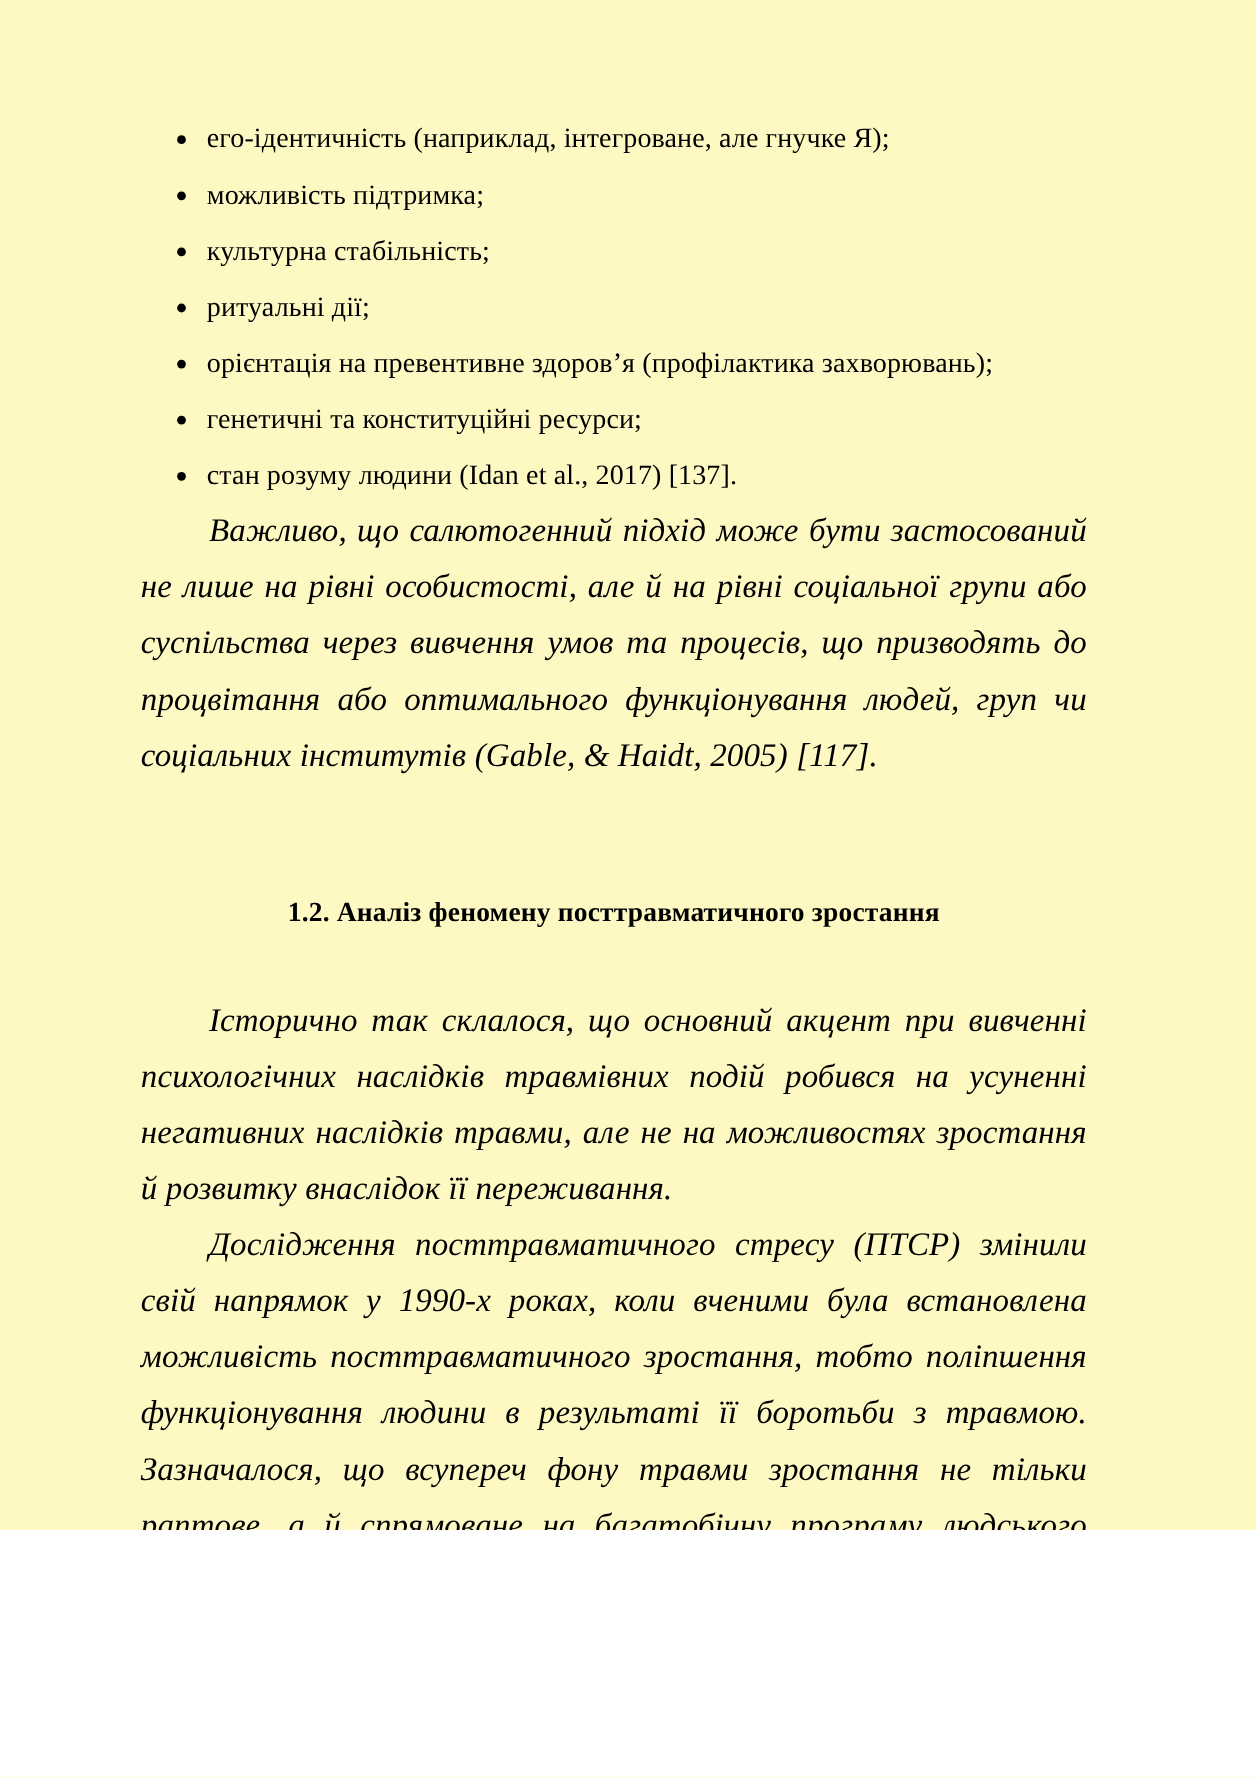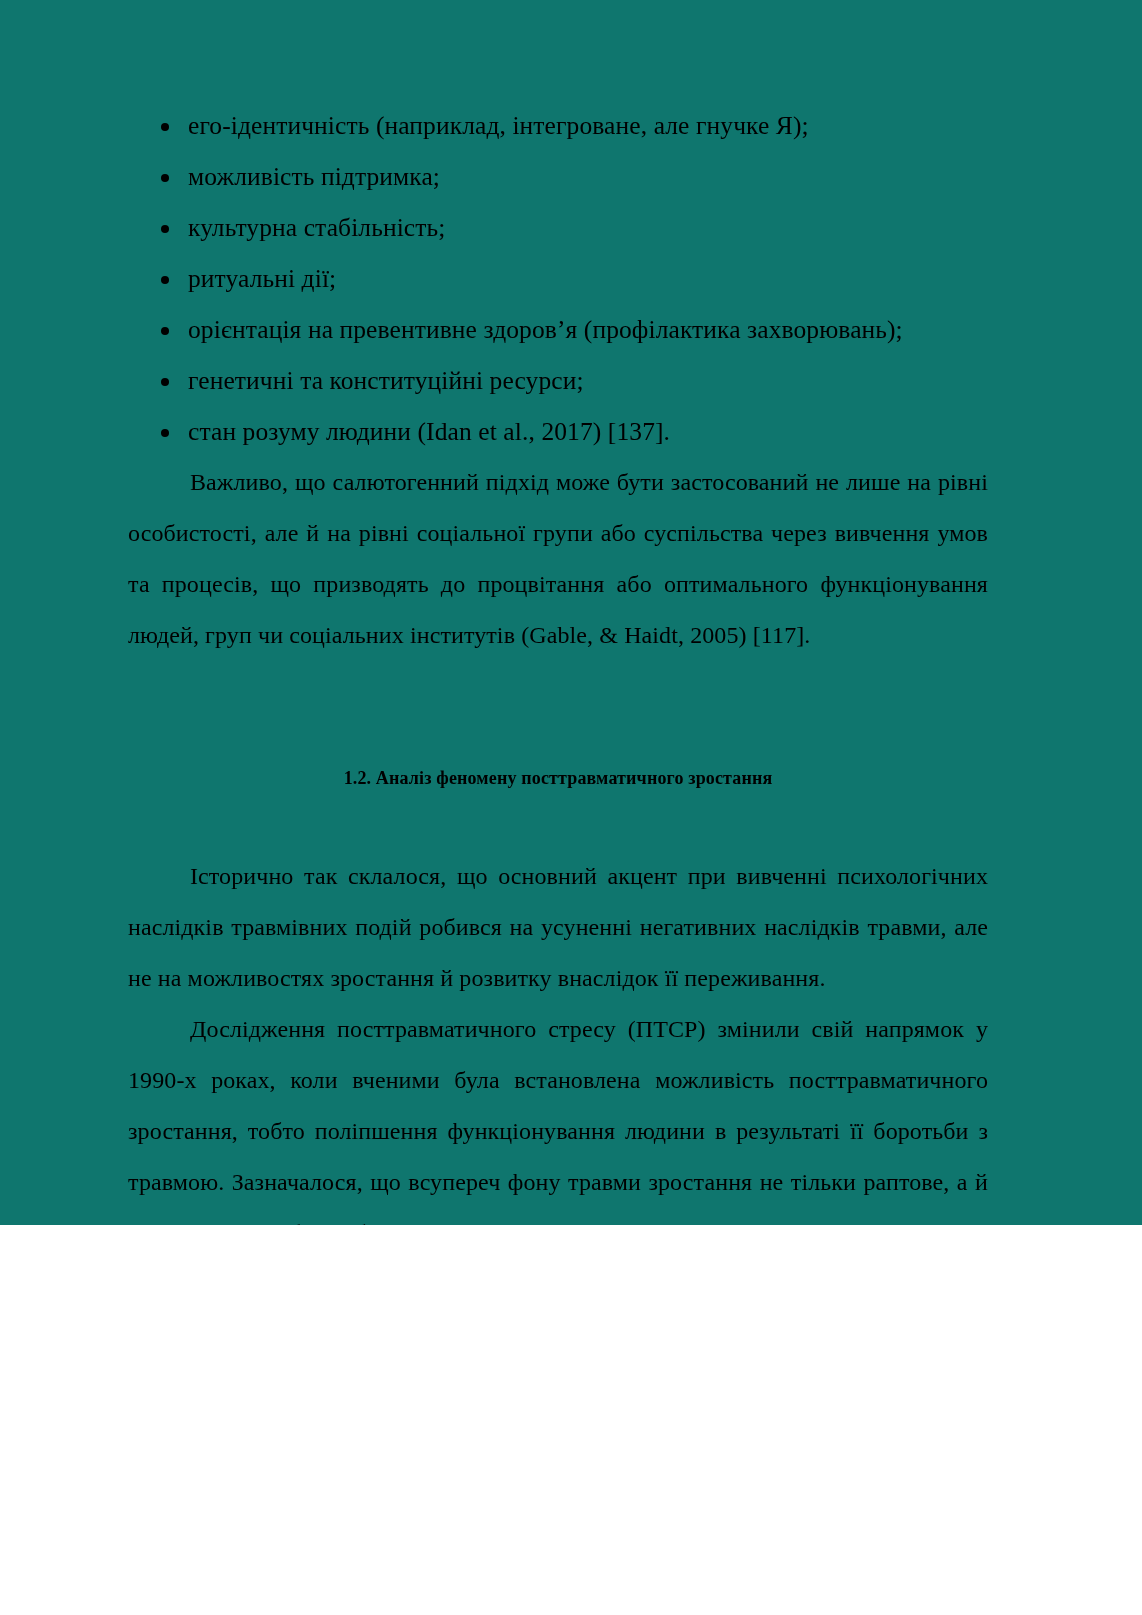--- a/index.html
+++ b/index.html
@@ -8,22 +8,22 @@
     padding: 0;
     background: #ffffff;
   }
   body {
     font-family: "Liberation Serif", "DejaVu Serif", serif;
     color: #000000;
   }
   .page {
     position: relative;
     width: 1142px;
-    height: 1225px;
-    background: #0f766e;
+    height: 1391px;
+    background: #fef9c3;
     margin: 0 auto;
     overflow: hidden;
     box-sizing: border-box;
   }
   .content {
     position: absolute;
     left: 128px;
     top: 100px;
     width: 860px;
   }
@@ -69,32 +69,33 @@
     text-align-last: left;
   }
   ul.bullet-list > li.single .li-text {
     display: block;
     text-align: left;
   }
 
   
   p.body-par {
     margin: 0;
-    font-size: 24px;
+    font-size: 30px;
     line-height: 51px;
     text-align: justify;
     text-align-last: left;
     text-indent: 62px;
     letter-spacing: 0.1px;
+    font-style: italic;
   }
 
   
   h2.section-heading {
     margin: 0;
-    font-size: 18px;
+    font-size: 25px;
     line-height: 51px;
     font-weight: bold;
     text-align: center;
     letter-spacing: 0.15px;
   }
   .heading-gap-before { height: 92px; }
   .heading-gap-after  { height: 47px; }
 
   
   .page-number {

